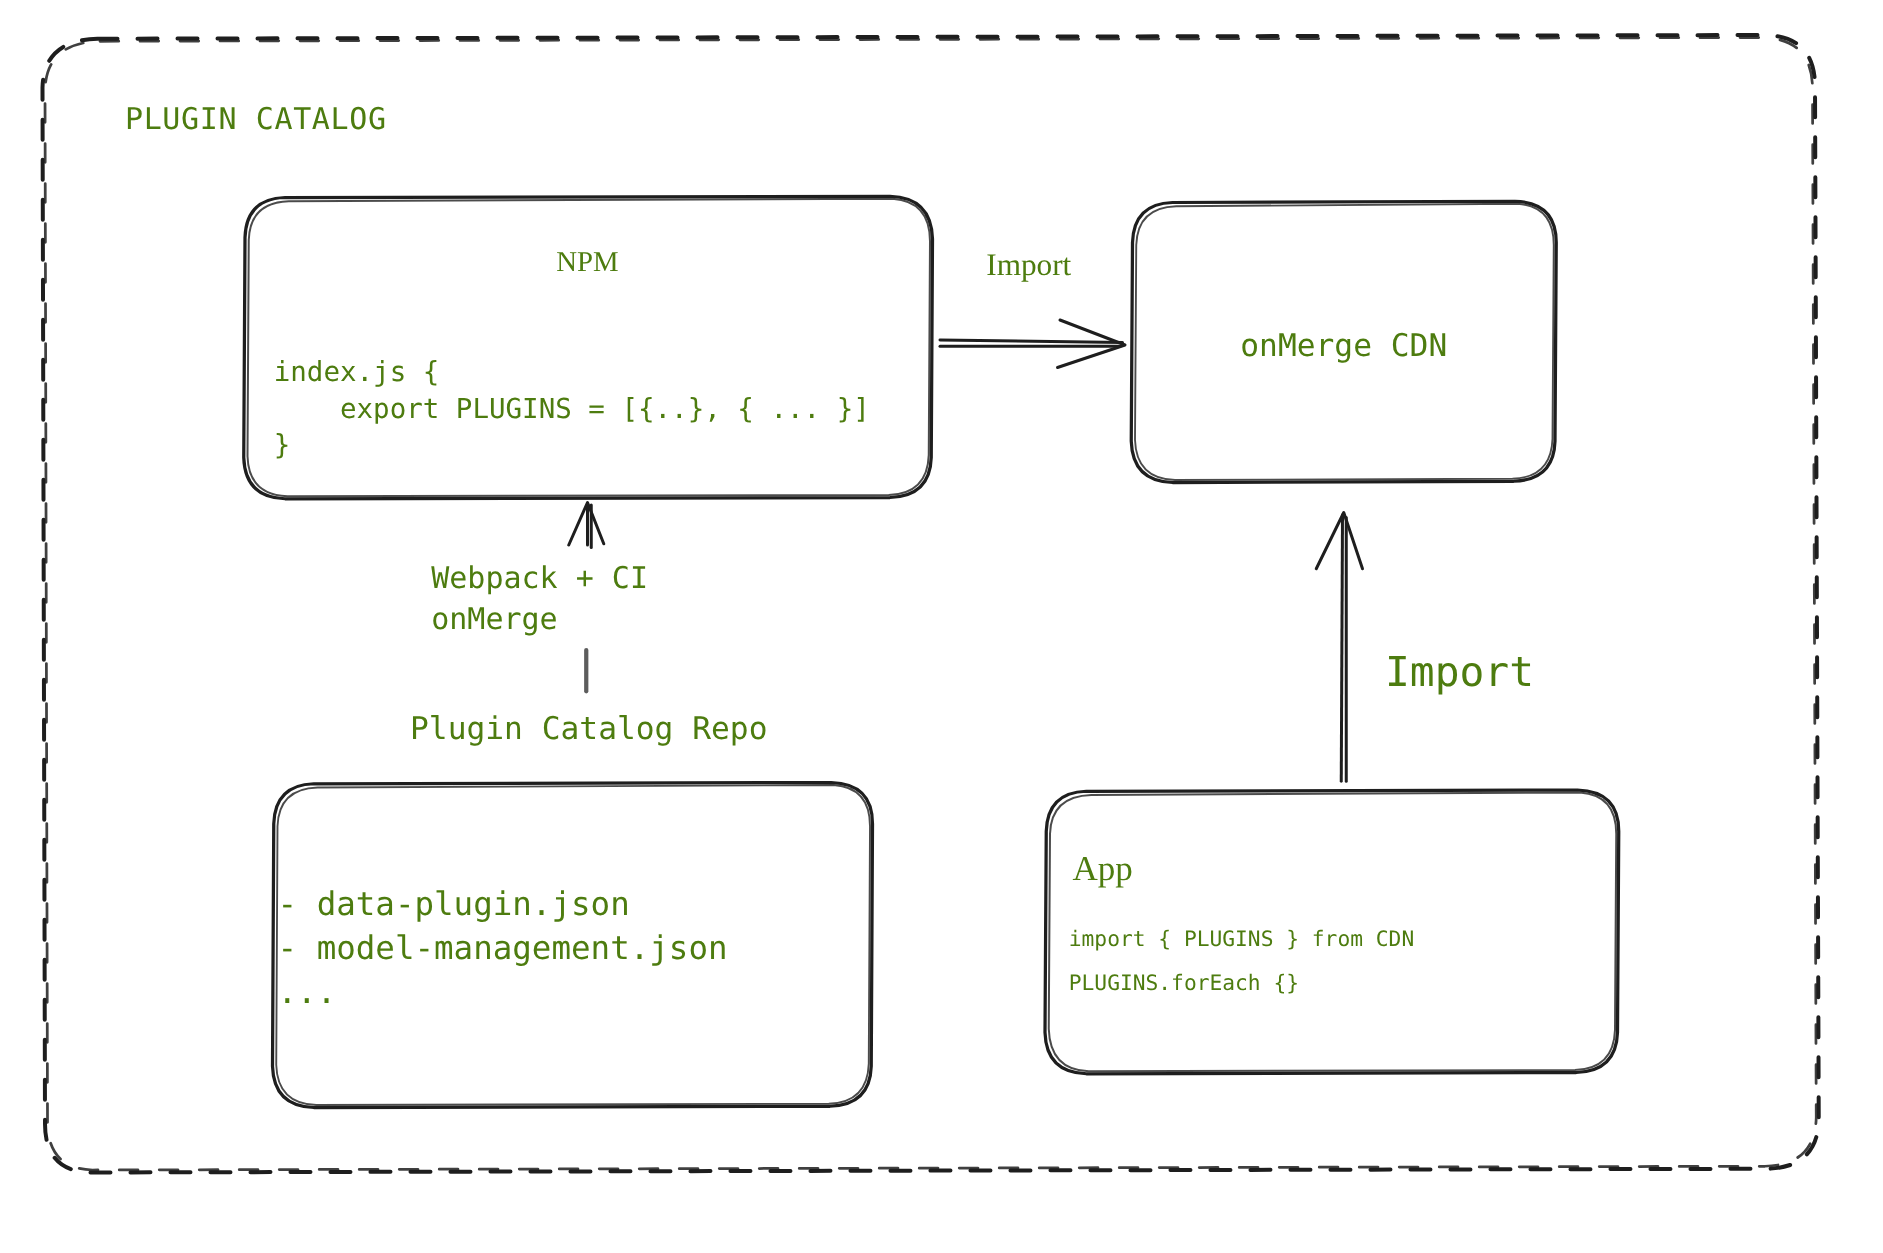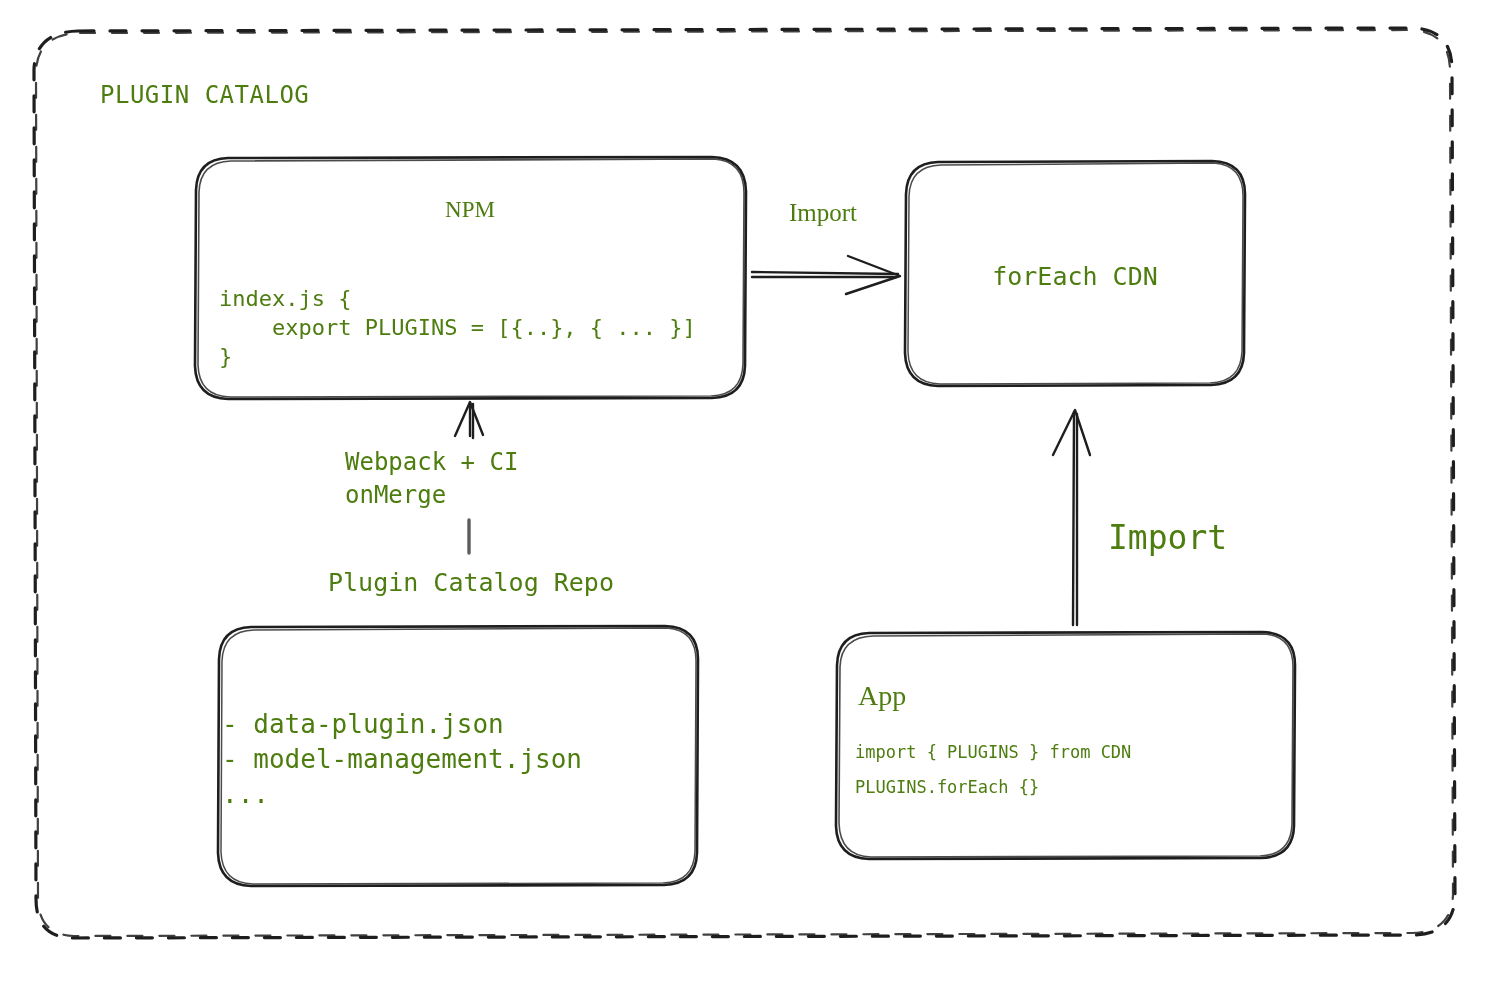--- a/index.html
+++ b/index.html
@@ -178,21 +178,21 @@
   </svg>
 
   <div class="txt mono" id="frame-title">PLUGIN CATALOG</div>
 
   <div class="txt sans" id="npm-title">NPM</div>
 
   <div class="txt mono" id="npm-code">index.js {
     export PLUGINS = [{..}, { ... }]
 }</div>
 
-  <div class="txt mono" id="cdn-title">forEach CDN</div>
+  <div class="txt mono" id="cdn-title">onMerge CDN</div>
 
   <div class="txt sans" id="cache-label">Import</div>
 
   <div class="txt mono" id="build-label">Webpack + CI
 onMerge</div>
 
   <div class="txt mono" id="import-label">Import</div>
 
   <div class="txt mono" id="repo-caption">Plugin Catalog Repo</div>
 

